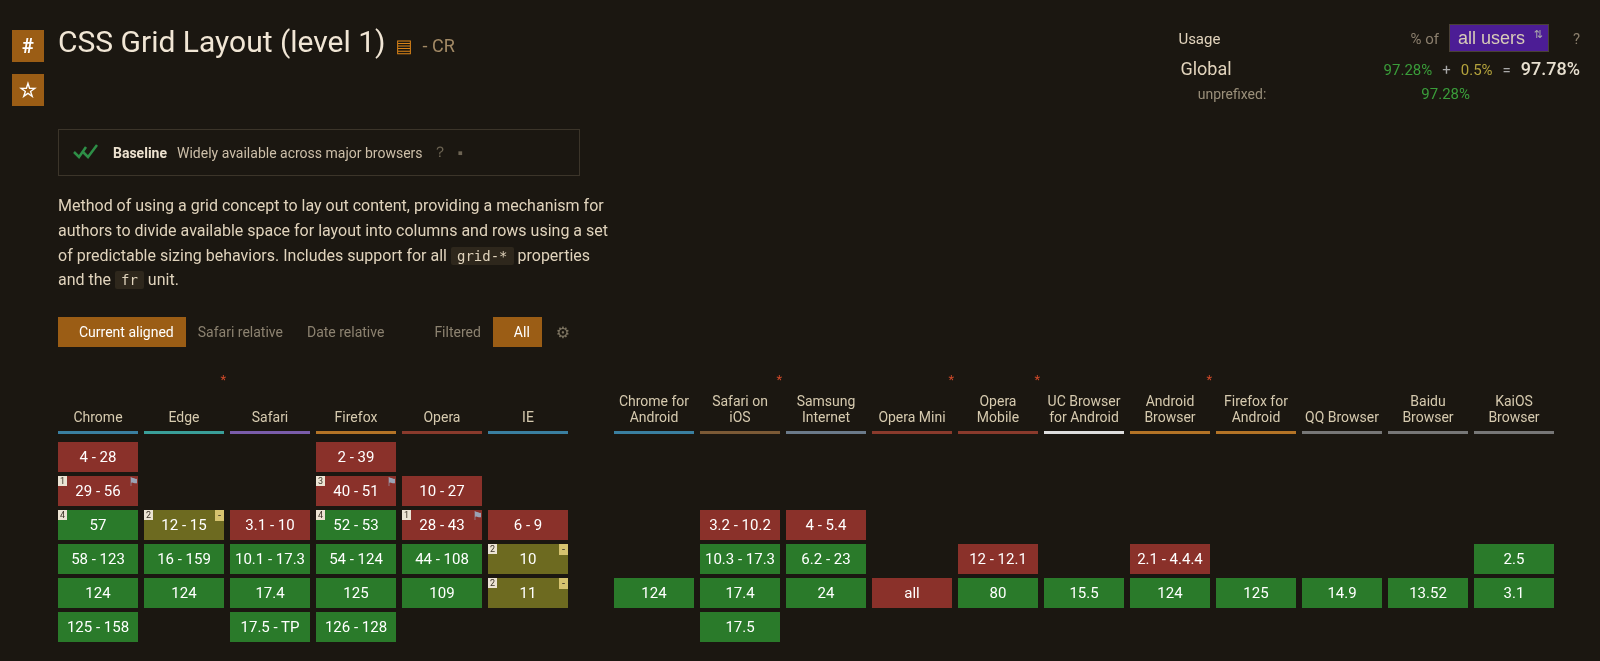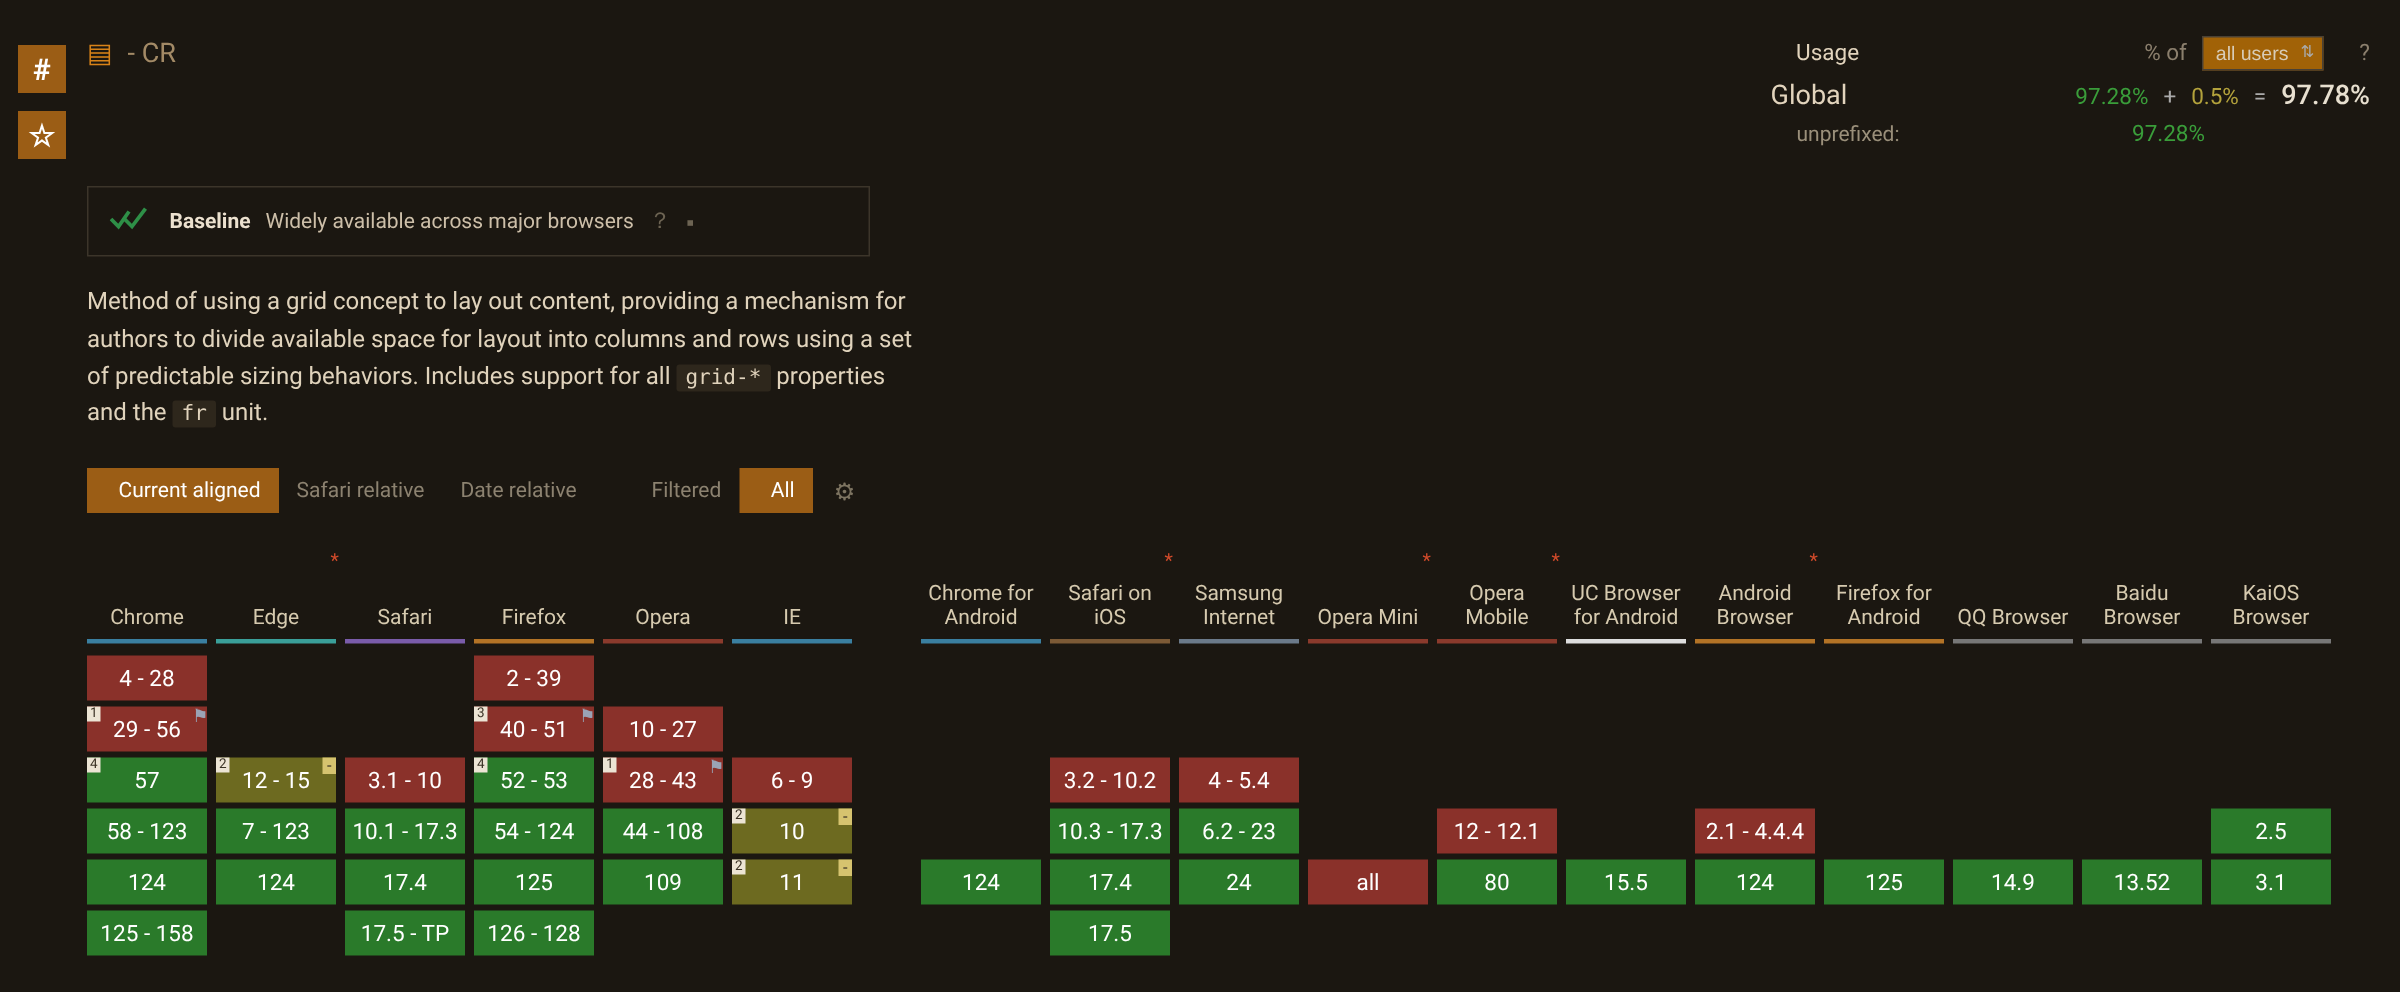--- a/index.html
+++ b/index.html
@@ -24,23 +24,23 @@
   }
   .main { flex: 1; padding: 24px 12px 0 14px; }
   .header-row { display: flex; justify-content: space-between; align-items: flex-start; }
   .title-wrap { display: flex; align-items: baseline; gap: 10px; }
   .title { font-size: 30px; color: #f1e6d5; font-weight: 400; }
   .spec-icon { color: #d88318; font-size: 18px; }
   .cr { color: #a38a66; font-size: 18px; }
   .usage-block { text-align: left; padding-right: 8px; }
   .usage-row { display: flex; gap: 10px; align-items: baseline; justify-content: flex-end; margin-bottom: 6px; font-size: 15px; }
   .usage-select {
-    background: #a16207; color: #d8ccb8; border: 1px solid #4a4135;
-    padding: 3px 22px 3px 8px; font-size: 13px;
-    appearance: none; position: relative; text-align: center;
+    background: #4c1d95; color: #d8ccb8; border: 1px solid #4a4135;
+    padding: 3px 22px 3px 8px; font-size: 18px;
+    appearance: none; position: relative;
   }
   .select-wrap { position: relative; display: inline-block; }
   .select-wrap::after { content: "⇅"; position: absolute; right: 6px; top: 4px; font-size: 11px; color: #aaa; pointer-events:none;}
   .qmark { color: #8b7f6d; margin-left: 14px; cursor: pointer; }
   .pct-green { color: #3a9d3a; }
   .pct-olive { color: #b3a23c; }
   .pct-white { color: #e8e0d0; font-weight: 500; }
   .baseline-box {
     margin-top: 20px;
     border: 1px solid #3c352a;
@@ -84,20 +84,21 @@
 <div class="page">
   <div class="side-buttons">
     <div class="side-btn">#</div>
     <div class="side-btn">☆</div>
   </div>
 
   <div class="main">
     <div class="header-row">
       <div>
         <div class="title-wrap">
+          <h1 class="title">CSS Grid Layout (level 1)</h1>
           <span class="spec-icon">▤</span>
           <span class="cr">- CR</span>
         </div>
       </div>
 
       <div class="usage-block">
         <div class="usage-row">
           <span class="lbl" style="margin-right:180px;">Usage</span>
           <span style="color:#8b7f6d;">% of</span>
           <span class="select-wrap">
@@ -277,21 +278,21 @@
             <div class="cell empty"></div>
             <div class="cell empty"></div>
             <div class="cell empty"></div>
             <div class="cell empty"></div>
             <div class="cell empty"></div>
             <div class="cell empty"></div>
             <div class="cell empty"></div>
           </div>
           <div class="vrow">
             <div class="cell s-green">58 - 123</div>
-            <div class="cell s-green">7 - 123</div>
+            <div class="cell s-green">16 - 159</div>
             <div class="cell s-green">10.1 - 17.3</div>
             <div class="cell s-green">54 - 124</div>
             <div class="cell s-green">44 - 108</div>
             <div class="cell s-olive">10<span class="note-badge">2</span><span class="minus-badge">-</span></div>
             <div class="gap-cell"></div>
             <div class="cell empty"></div>
             <div class="cell s-green">10.3 - 17.3</div>
             <div class="cell s-green">6.2 - 23</div>
             <div class="cell empty"></div>
             <div class="cell s-red">12 - 12.1</div>

